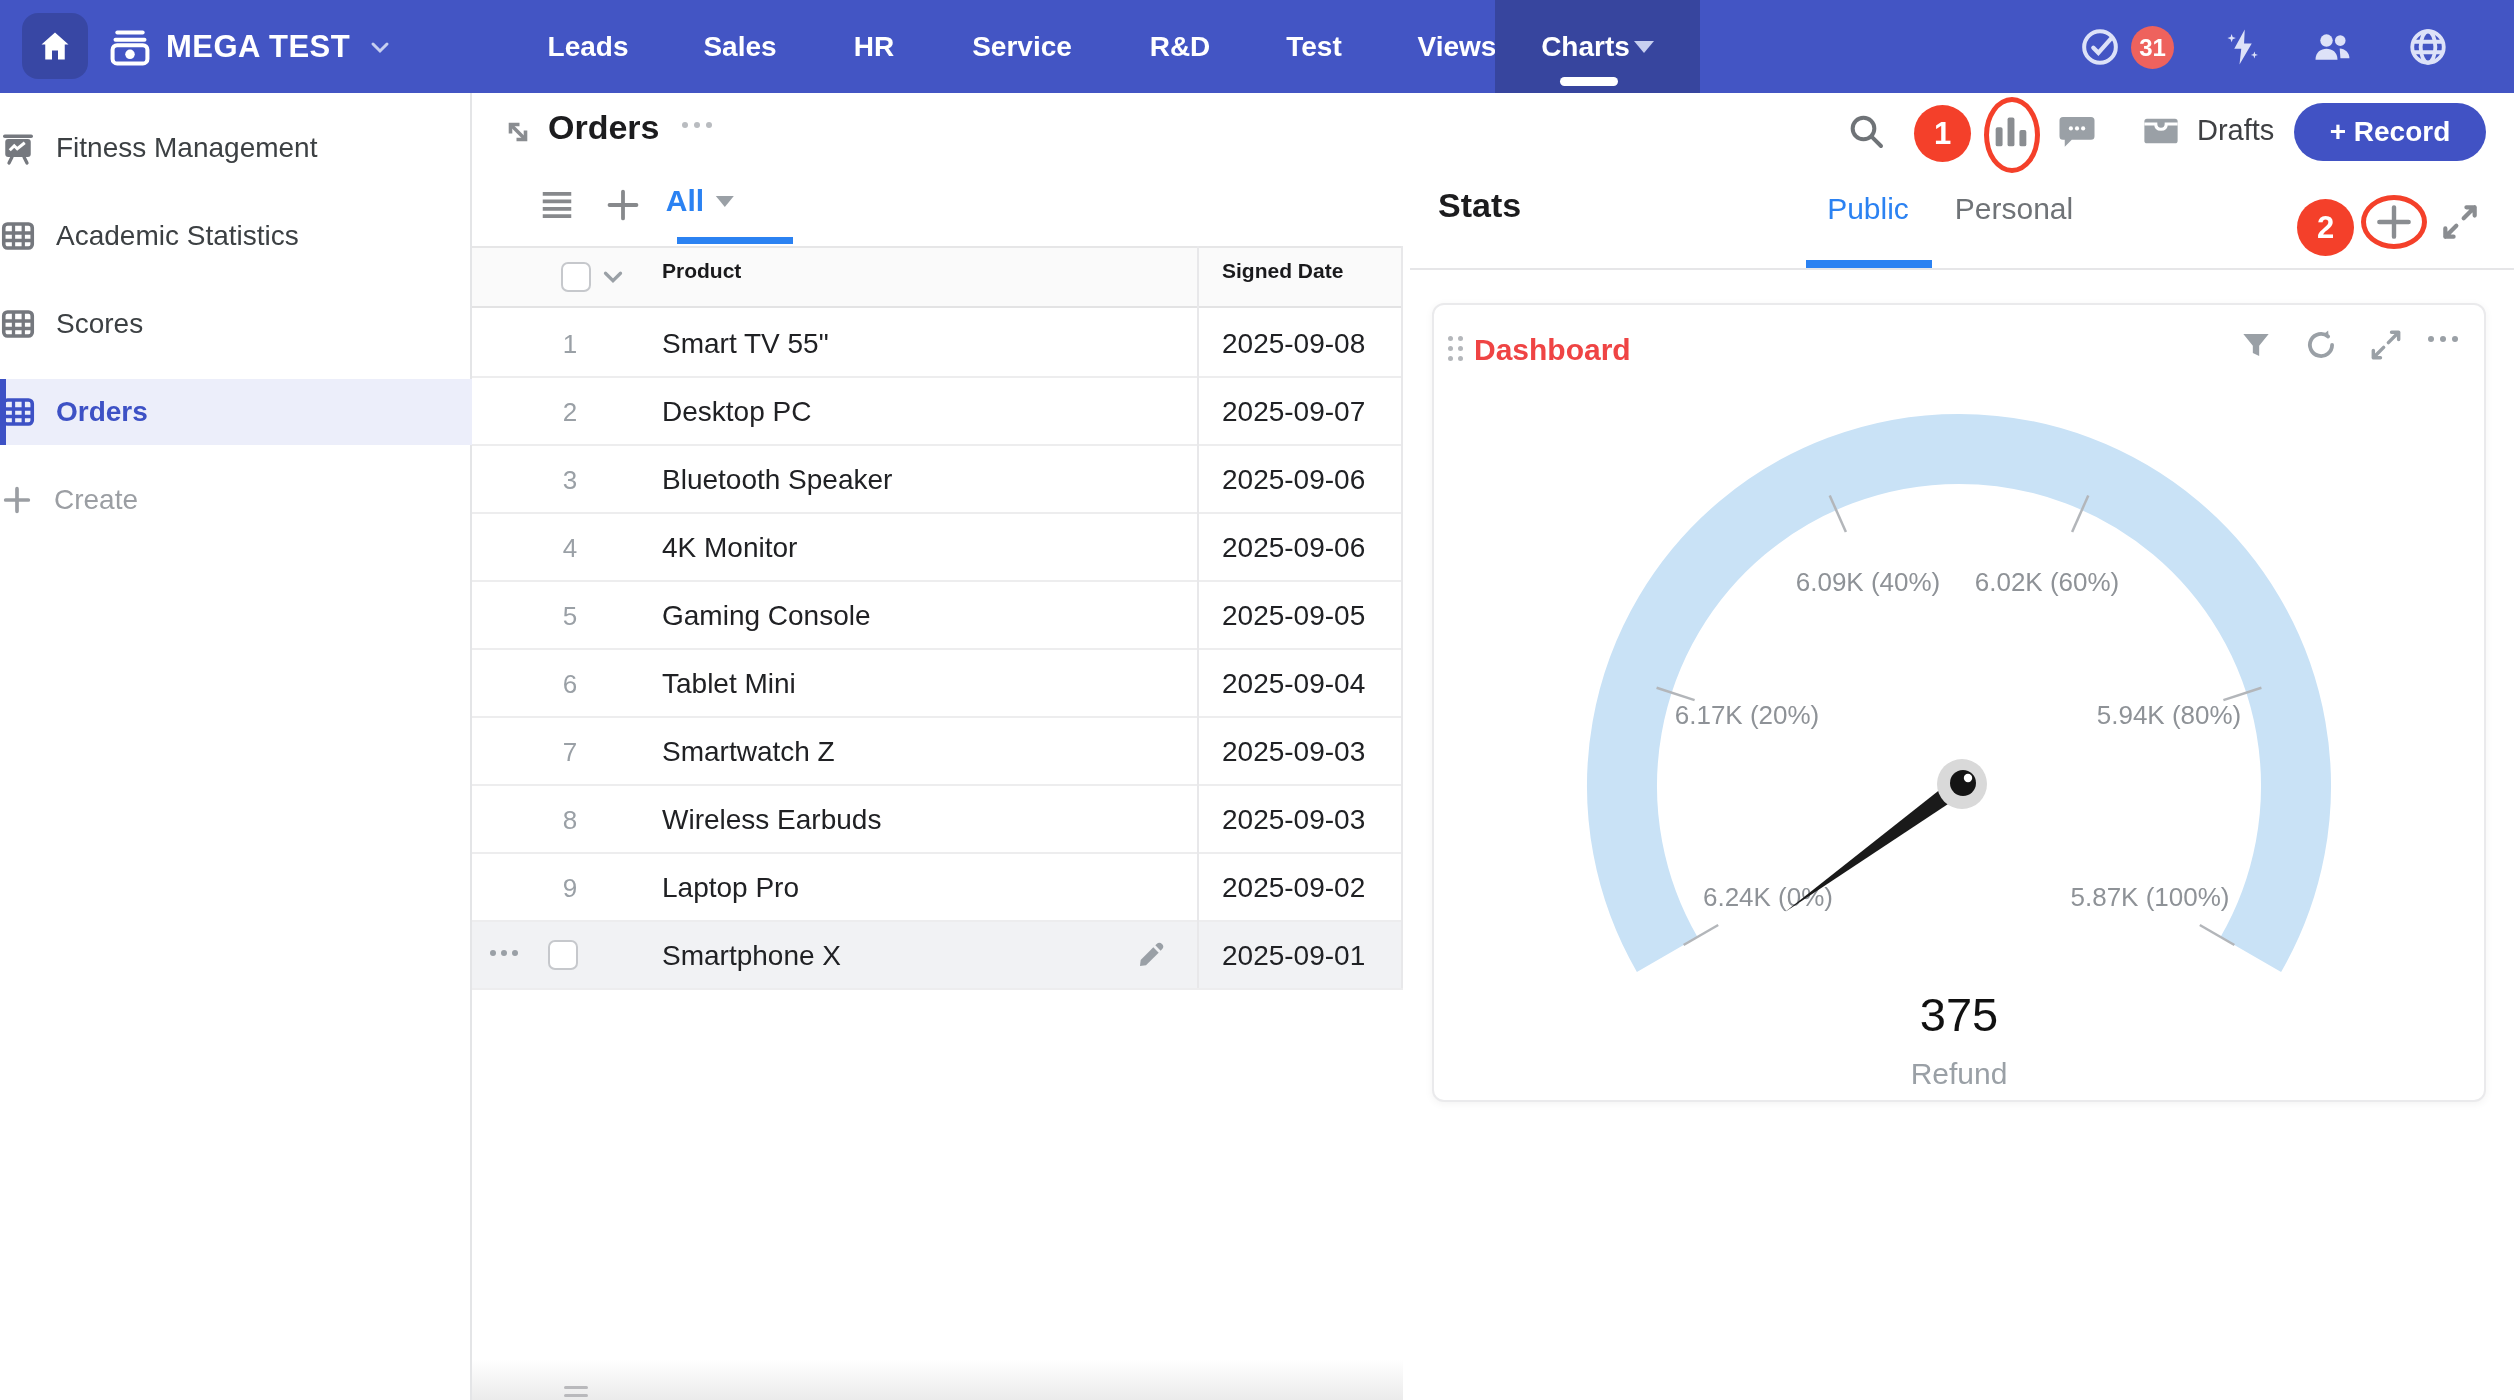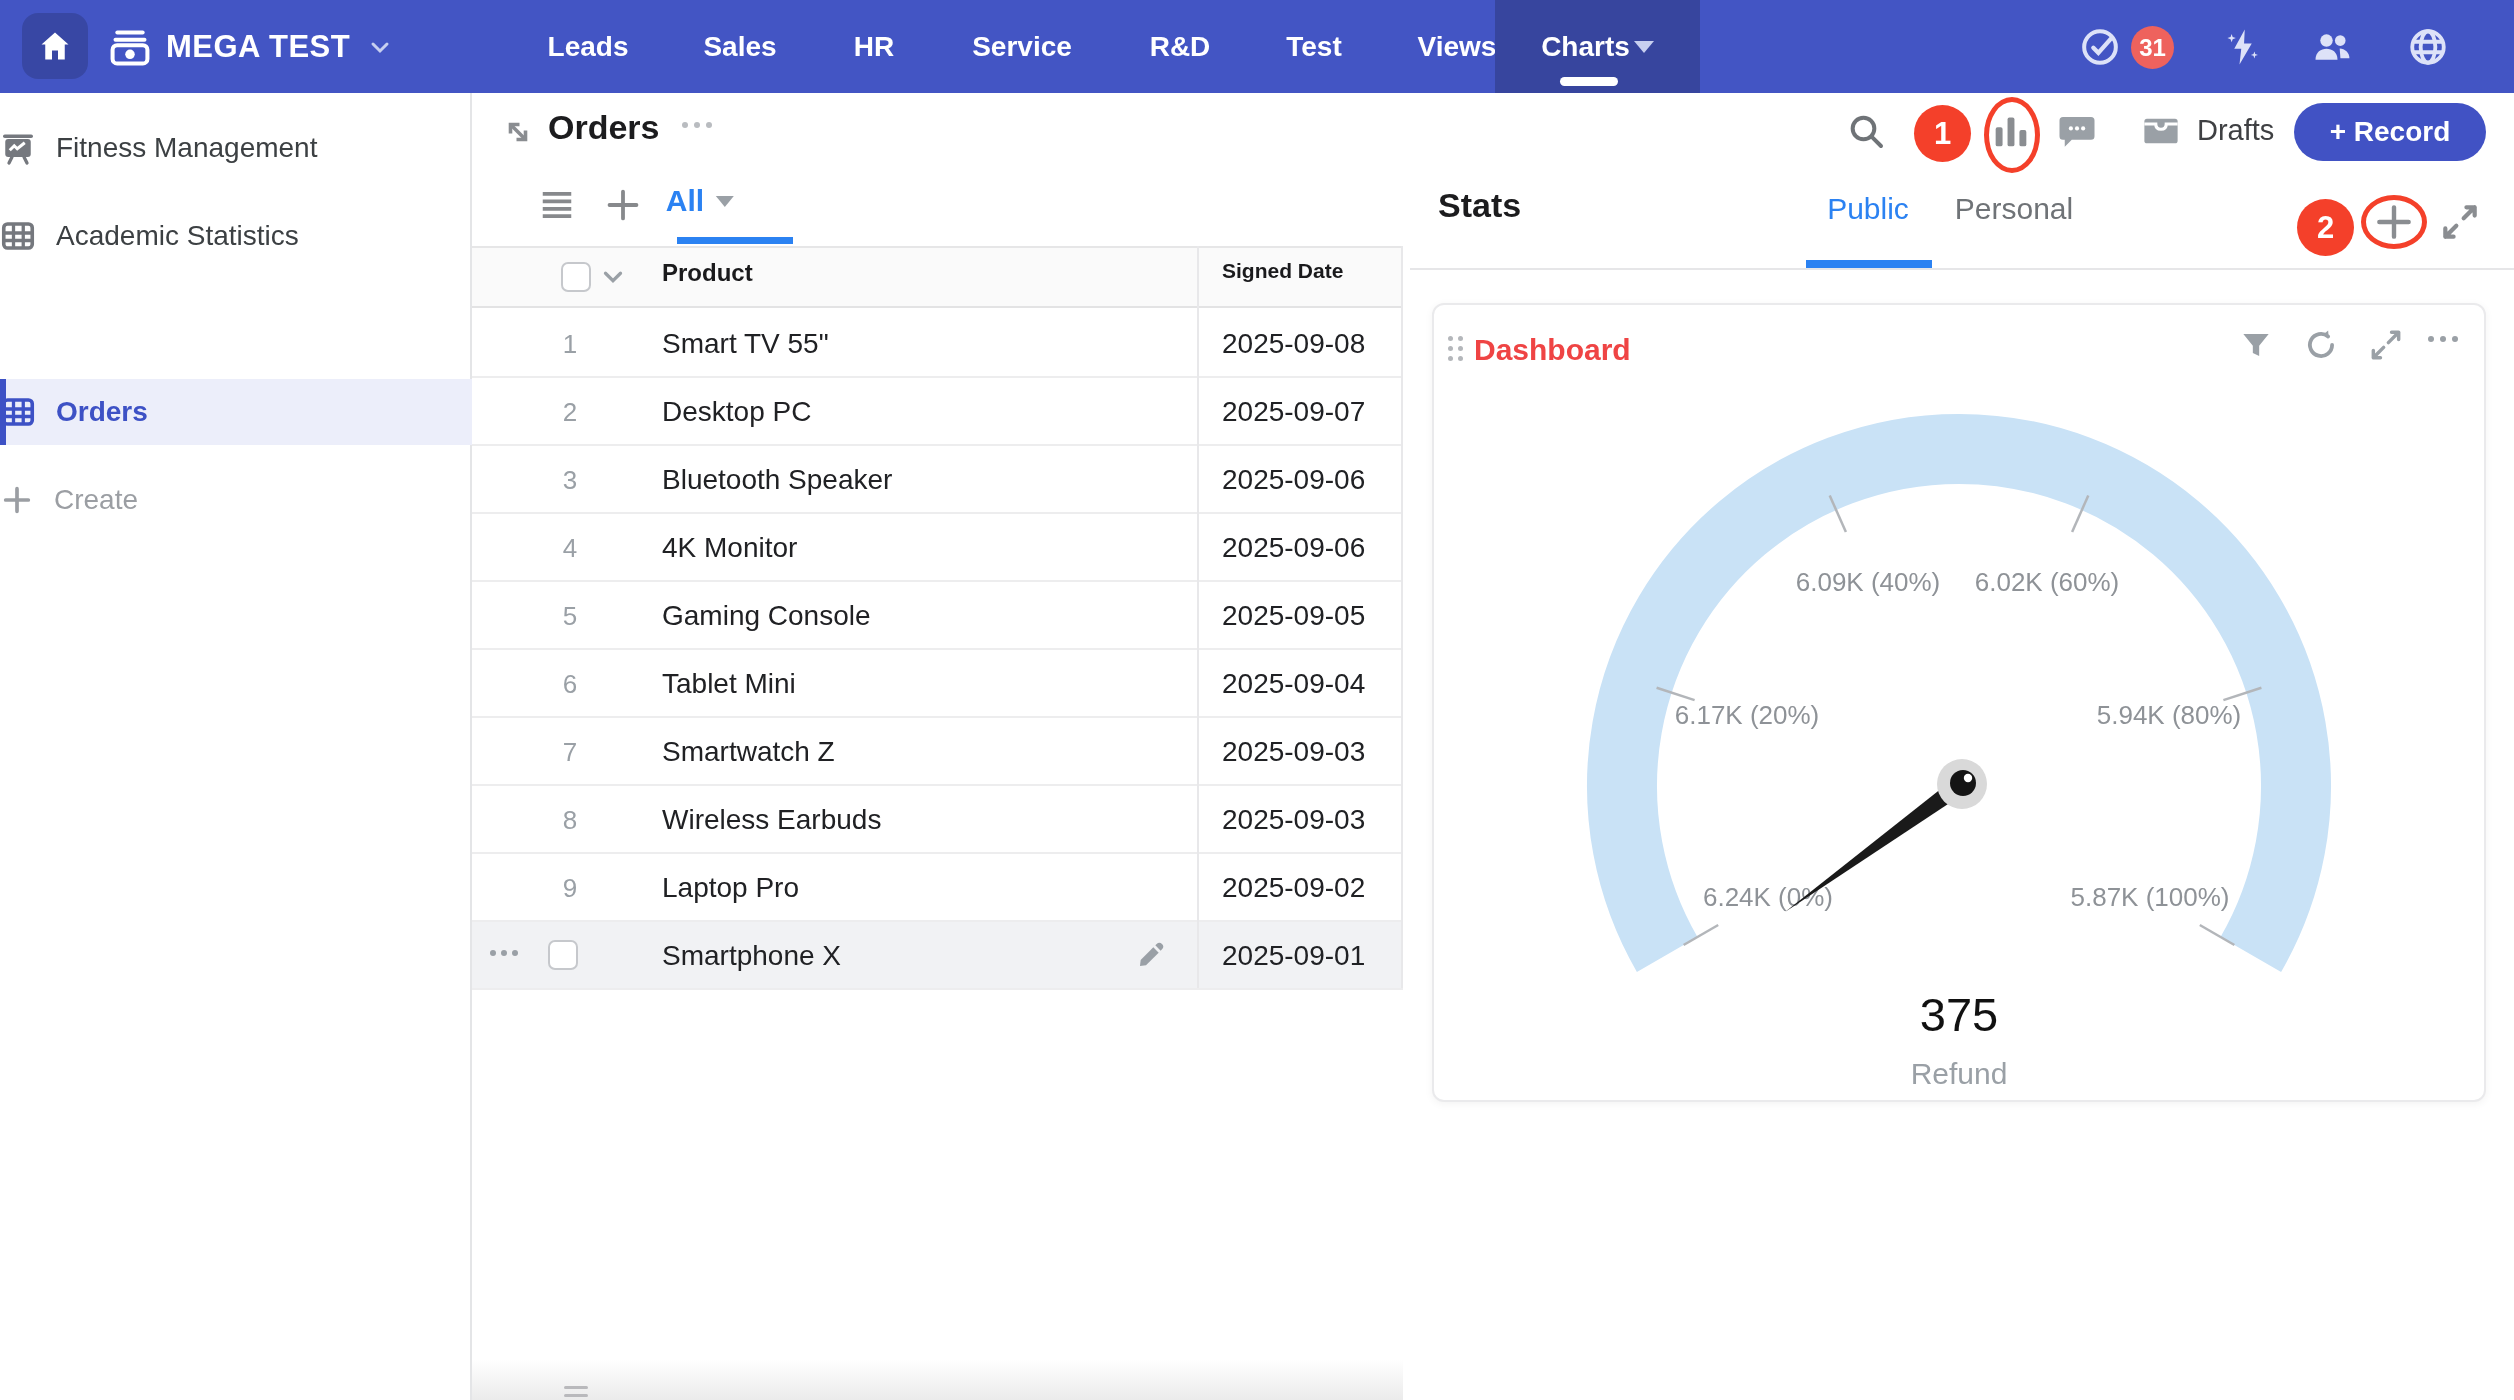--- a/index.html
+++ b/index.html
@@ -47,21 +47,21 @@
                 display:flex; align-items:center; justify-content:center; cursor:pointer; }
   .view-tab { position:absolute; left:700px; top:184px; display:flex; align-items:center; gap:12px;
               font-size:30px; font-weight:bold; color:#2b82f2; transform:translateX(-50%); }
   .view-underline { position:absolute; left:677px; top:237px; width:116px; height:7px; background:#2b82f2; }
   .caret-sm { width:0; height:0; border-left:9px solid transparent; border-right:9px solid transparent;
               border-top:11px solid #9aa0a6; }
 
   
   .thead { position:absolute; left:472px; top:246px; width:931px; height:62px; background:#fafafa;
            border-top:2px solid #e6e6e7; border-bottom:2px solid #e3e3e4; }
-  .th-product { position:absolute; left:662px; top:259px; font-size:24px; font-weight:bold; color:#1a1a1c; }
+  .th-product { position:absolute; left:662px; top:259px; font-size:21px; font-weight:bold; color:#1a1a1c; }
   .th-date { position:absolute; left:1222px; top:259px; font-size:21px; font-weight:bold; color:#1a1a1c; }
   .cbx { width:30px; height:30px; border:2px solid #c6c8cc; border-radius:7px; background:#fff; }
   .th-cbx { position:absolute; left:561px; top:262px; }
   .vline1 { position:absolute; left:1197px; top:246px; width:2px; height:742px; background:#e8e8ea; }
   .vline2 { position:absolute; left:1401px; top:246px; width:2px; height:742px; background:#e8e8ea; }
   .rows { position:absolute; left:472px; top:310px; width:931px; }
   .trow { position:relative; width:931px; height:68px; background:#fff; border-bottom:2px solid #ededee; }
   .trow.hovered { background:#f1f2f4; }
   .row-num { position:absolute; left:70px; top:19px; width:56px; text-align:center;
              font-size:26px; color:#9aa0a6; }
@@ -175,20 +175,27 @@
         <path d="M8 18 L6 22 M16 18 L18 22" stroke="#75787e" stroke-width="2.2" stroke-linecap="round"></path>
       </svg>
       <span class="side-label">Fitness Management</span>
     </div>
     <div class="side-item" style="top:110px">
       <svg width="36" height="36" viewBox="0 0 24 24">
         <rect x="2.5" y="4" width="19" height="16" rx="2.5" fill="none" stroke="#75787e" stroke-width="2.4"></rect>
         <path d="M2.5 10 L21.5 10 M9 4.5 L9 19.5 M15.5 4.5 L15.5 19.5 M2.5 15 L21.5 15" stroke="#75787e" stroke-width="2.2"></path>
       </svg>
       <span class="side-label">Academic Statistics</span>
+    </div>
+    <div class="side-item" style="top:198px">
+      <svg width="36" height="36" viewBox="0 0 24 24">
+        <rect x="2.5" y="4" width="19" height="16" rx="2.5" fill="none" stroke="#75787e" stroke-width="2.4"></rect>
+        <path d="M2.5 10 L21.5 10 M9 4.5 L9 19.5 M15.5 4.5 L15.5 19.5 M2.5 15 L21.5 15" stroke="#75787e" stroke-width="2.2"></path>
+      </svg>
+      <span class="side-label">Scores</span>
     </div>
     <div class="side-item active" style="top:286px">
       <svg width="36" height="36" viewBox="0 0 24 24">
         <rect x="2.5" y="4" width="19" height="16" rx="2.5" fill="none" stroke="#3d51c5" stroke-width="2.4"></rect>
         <path d="M2.5 10 L21.5 10 M9 4.5 L9 19.5 M15.5 4.5 L15.5 19.5 M2.5 15 L21.5 15" stroke="#3d51c5" stroke-width="2.2"></path>
       </svg>
       <span class="side-label">Orders</span>
     </div>
     <div class="side-active-bar"></div>
     <div class="side-item side-create" style="top:374px">

